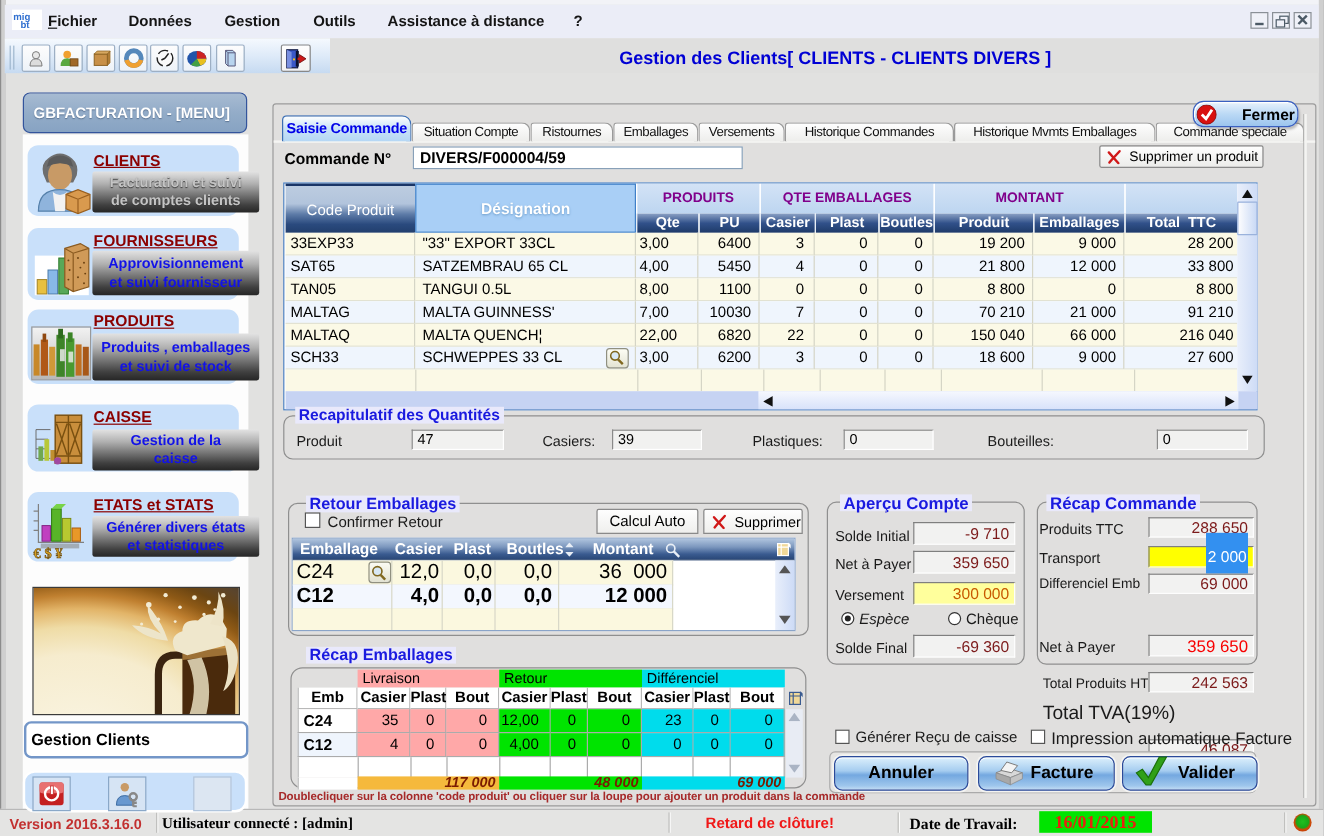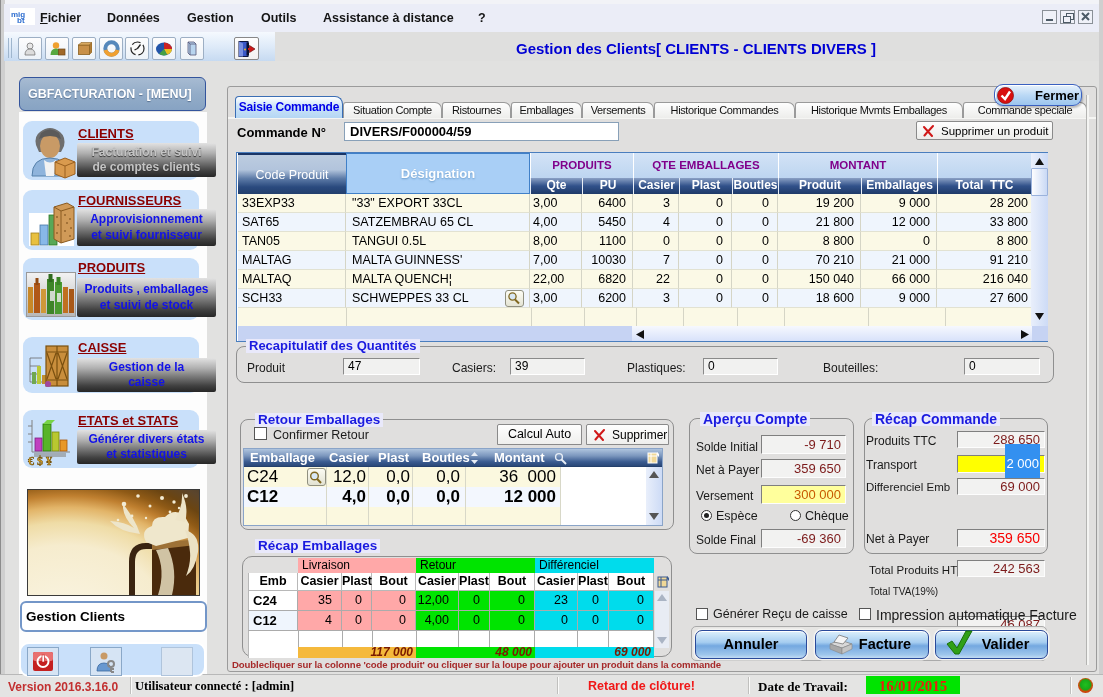--- a/index.html
+++ b/index.html
@@ -591,38 +591,38 @@
 <div class="abs glabel" style="left:700px;top:412px;font-size:14px;">Aperçu Compte</div>
 <div class="abs lbl" style="left:696px;top:440px;font-size:12px;">Solde Initial</div>
 <div class="abs valbox" style="left:761px;top:435px;width:85px;height:19px;line-height:17px;">-9 710</div>
 <div class="abs lbl" style="left:696px;top:463px;font-size:12px;">Net à Payer</div>
 <div class="abs valbox" style="left:761px;top:459px;width:85px;height:19px;line-height:17px;">359 650</div>
 <div class="abs lbl" style="left:696px;top:489px;font-size:12px;">Versement</div>
 <div class="abs valbox" style="left:761px;top:485px;width:85px;height:19px;line-height:17px;background:#FFFF9C;color:#C85A00;">300 000</div>
 <div class="abs" style="left:701px;top:510px;width:11px;height:11px;border-radius:50%;background:#FFF;border:1px solid #333;box-sizing:border-box;">
     <div class="abs" style="left:2px;top:2px;width:5px;height:5px;border-radius:50%;background:#222;"></div>
   </div>
-<div class="abs lbl" style="left:716px;top:509px;font-size:12.5px;">Espèce</div>
+<div class="abs lbl" style="left:716px;top:509px;font-size:12.5px;font-style:italic;">Espèce</div>
 <div class="abs" style="left:790px;top:510px;width:11px;height:11px;border-radius:50%;background:#FFF;border:1px solid #333;box-sizing:border-box;"></div>
 <div class="abs lbl" style="left:805px;top:509px;font-size:12.5px;">Chèque</div>
 <div class="abs lbl" style="left:696px;top:533px;font-size:12px;">Solde Final</div>
 <div class="abs valbox" style="left:761px;top:529px;width:85px;height:19px;line-height:17px;">-69 360</div>
 <div class="abs gbox" style="left:864px;top:418px;width:184px;height:136px;"></div>
 <div class="abs glabel" style="left:872px;top:412px;font-size:14px;">Récap Commande</div>
 <div class="abs lbl" style="left:866px;top:434px;font-size:12px;">Produits TTC</div>
 <div class="abs valbox" style="left:957px;top:431px;width:88px;height:17px;line-height:15px;">288 650</div>
 <div class="abs lbl" style="left:866px;top:458px;font-size:12px;">Transport</div>
 <div class="abs valbox" style="left:957px;top:455px;width:88px;height:18px;line-height:16px;background:#FFFF00;color:#1A1A80;"><span style="background:#3390F0;color:#FFF;padding:12px 1px;">2 000</span></div>
 <div class="abs lbl" style="left:866px;top:481px;font-size:11.5px;">Differenciel Emb</div>
 <div class="abs valbox" style="left:957px;top:478px;width:88px;height:17px;line-height:15px;">69 000</div>
 <div class="abs lbl" style="left:866px;top:532px;font-size:12px;">Net à Payer</div>
 <div class="abs valbox" style="left:957px;top:529px;width:88px;height:18px;line-height:16px;color:#F80000;font-size:14px;">359 650</div>
 <div class="abs lbl" style="left:869px;top:564px;font-size:11.5px;">Total Produits HT</div>
 <div class="abs valbox" style="left:957px;top:560px;width:88px;height:17px;line-height:15px;">242 563</div>
-<div class="abs lbl" style="left:869px;top:586px;font-size:10px;">Total TVA(19%)</div>
+<div class="abs lbl" style="left:869px;top:586px;font-size:16px;">Total TVA(19%)</div>
 <div class="abs valbox" style="left:957px;top:616px;width:88px;height:17px;line-height:15px;">46 087</div>
 <div class="abs" style="left:696px;top:608px;width:12px;height:12px;background:#FFF;border:1px solid #555;box-sizing:border-box;"></div>
 <div class="abs lbl" style="left:713px;top:607px;font-size:12.5px;">Générer Reçu de caisse</div>
 <div class="abs" style="left:859px;top:608px;width:12px;height:12px;background:#FFF;border:1px solid #555;box-sizing:border-box;"></div>
 <div class="abs lbl" style="left:876px;top:607px;font-size:14px;">Impression automatique Facture</div>
 <div class="abs" style="left:691px;top:626px;width:356px;height:35px;background:#E6E5E3;border:1px solid #AAA;border-radius:5px;box-sizing:border-box;"></div>
 <style>
 .bluebtn{position:absolute;top:630px;height:29px;border:1px solid #2A4A9A;border-radius:7px;box-sizing:border-box;background:linear-gradient(180deg,#DDF0FC 0%,#A6CDF0 42%,#74A8E0 55%,#9EC6EC 88%,#C2DCF4 100%);box-shadow:0 0 0 1.5px #F4F4F2, 0 1px 0 #FFF inset;font-weight:bold;font-size:14.5px;color:#000;text-align:center;line-height:27px;}
 </style>
 <div class="bluebtn" style="left:695px;width:112px;">Annuler</div>

